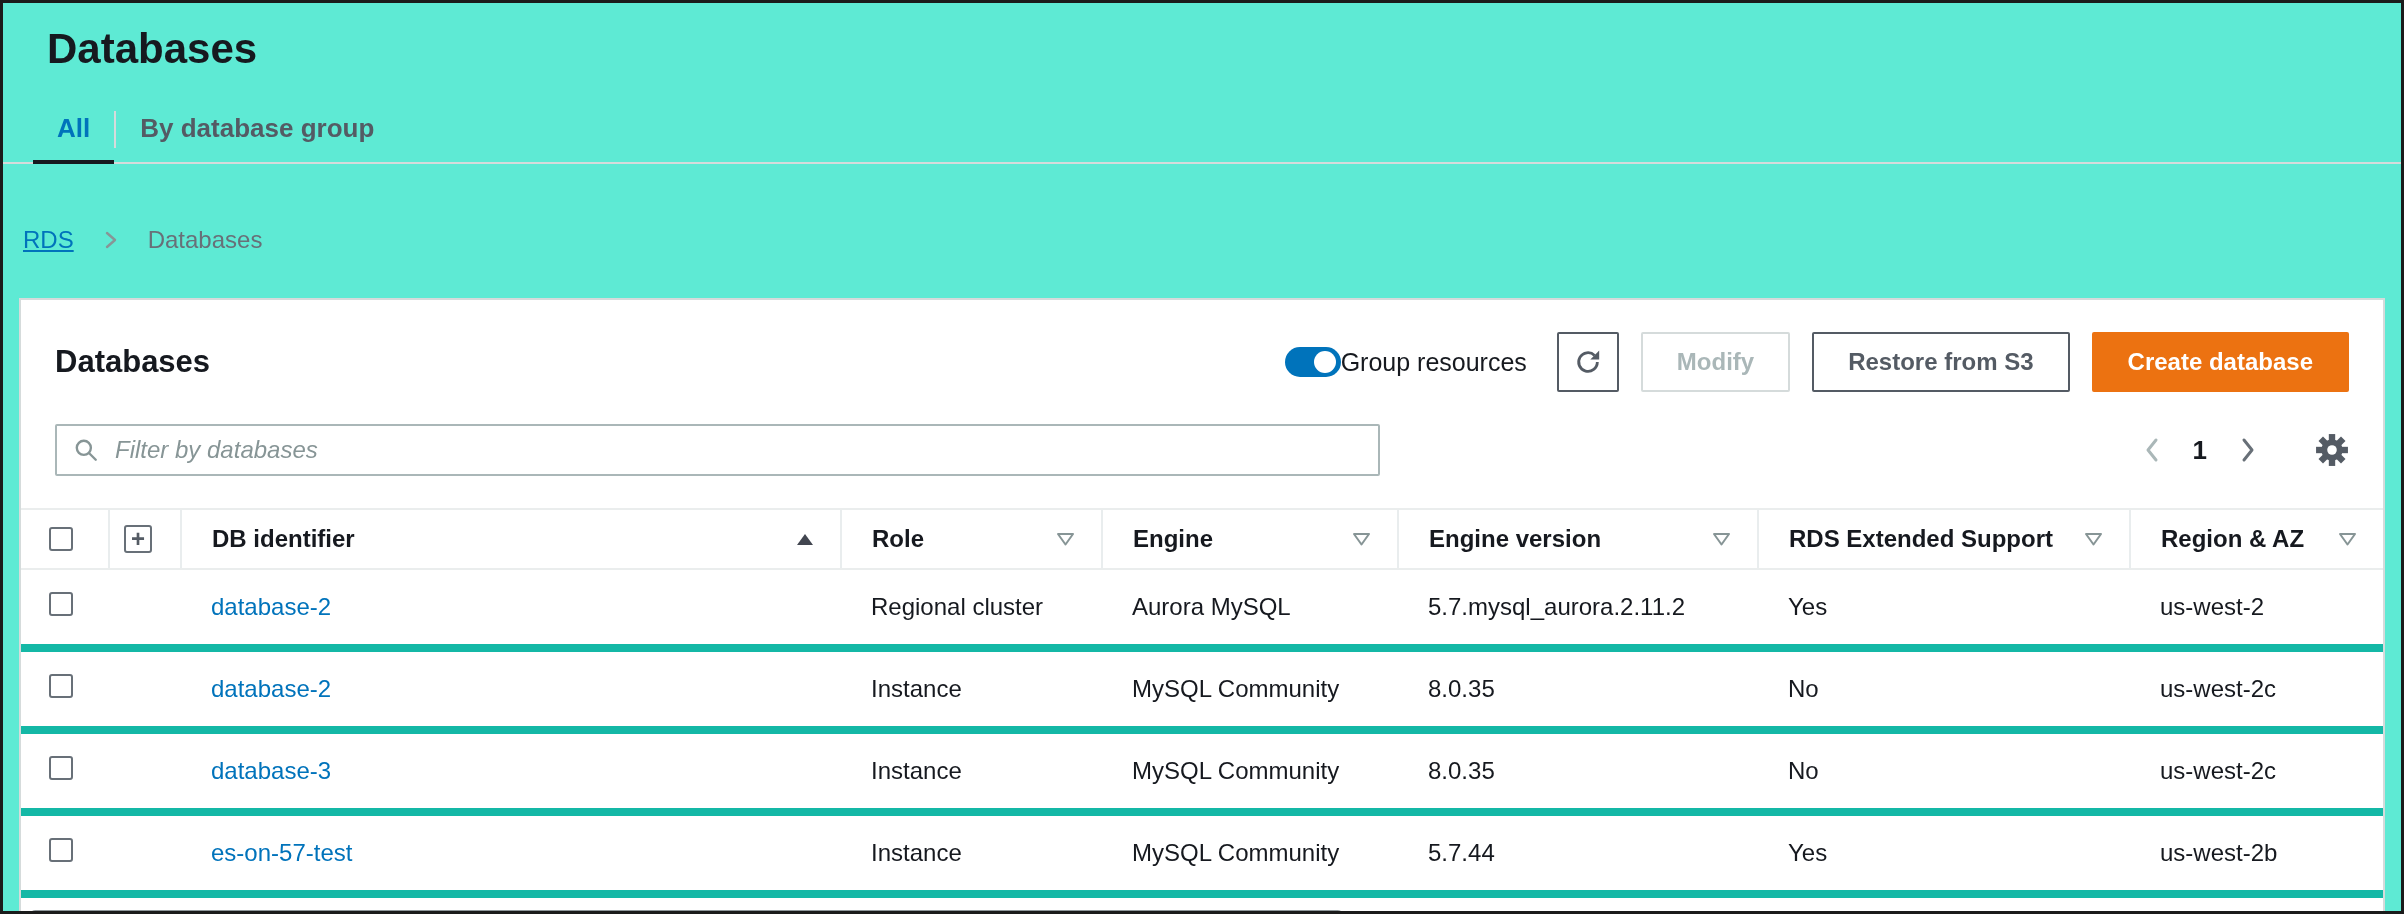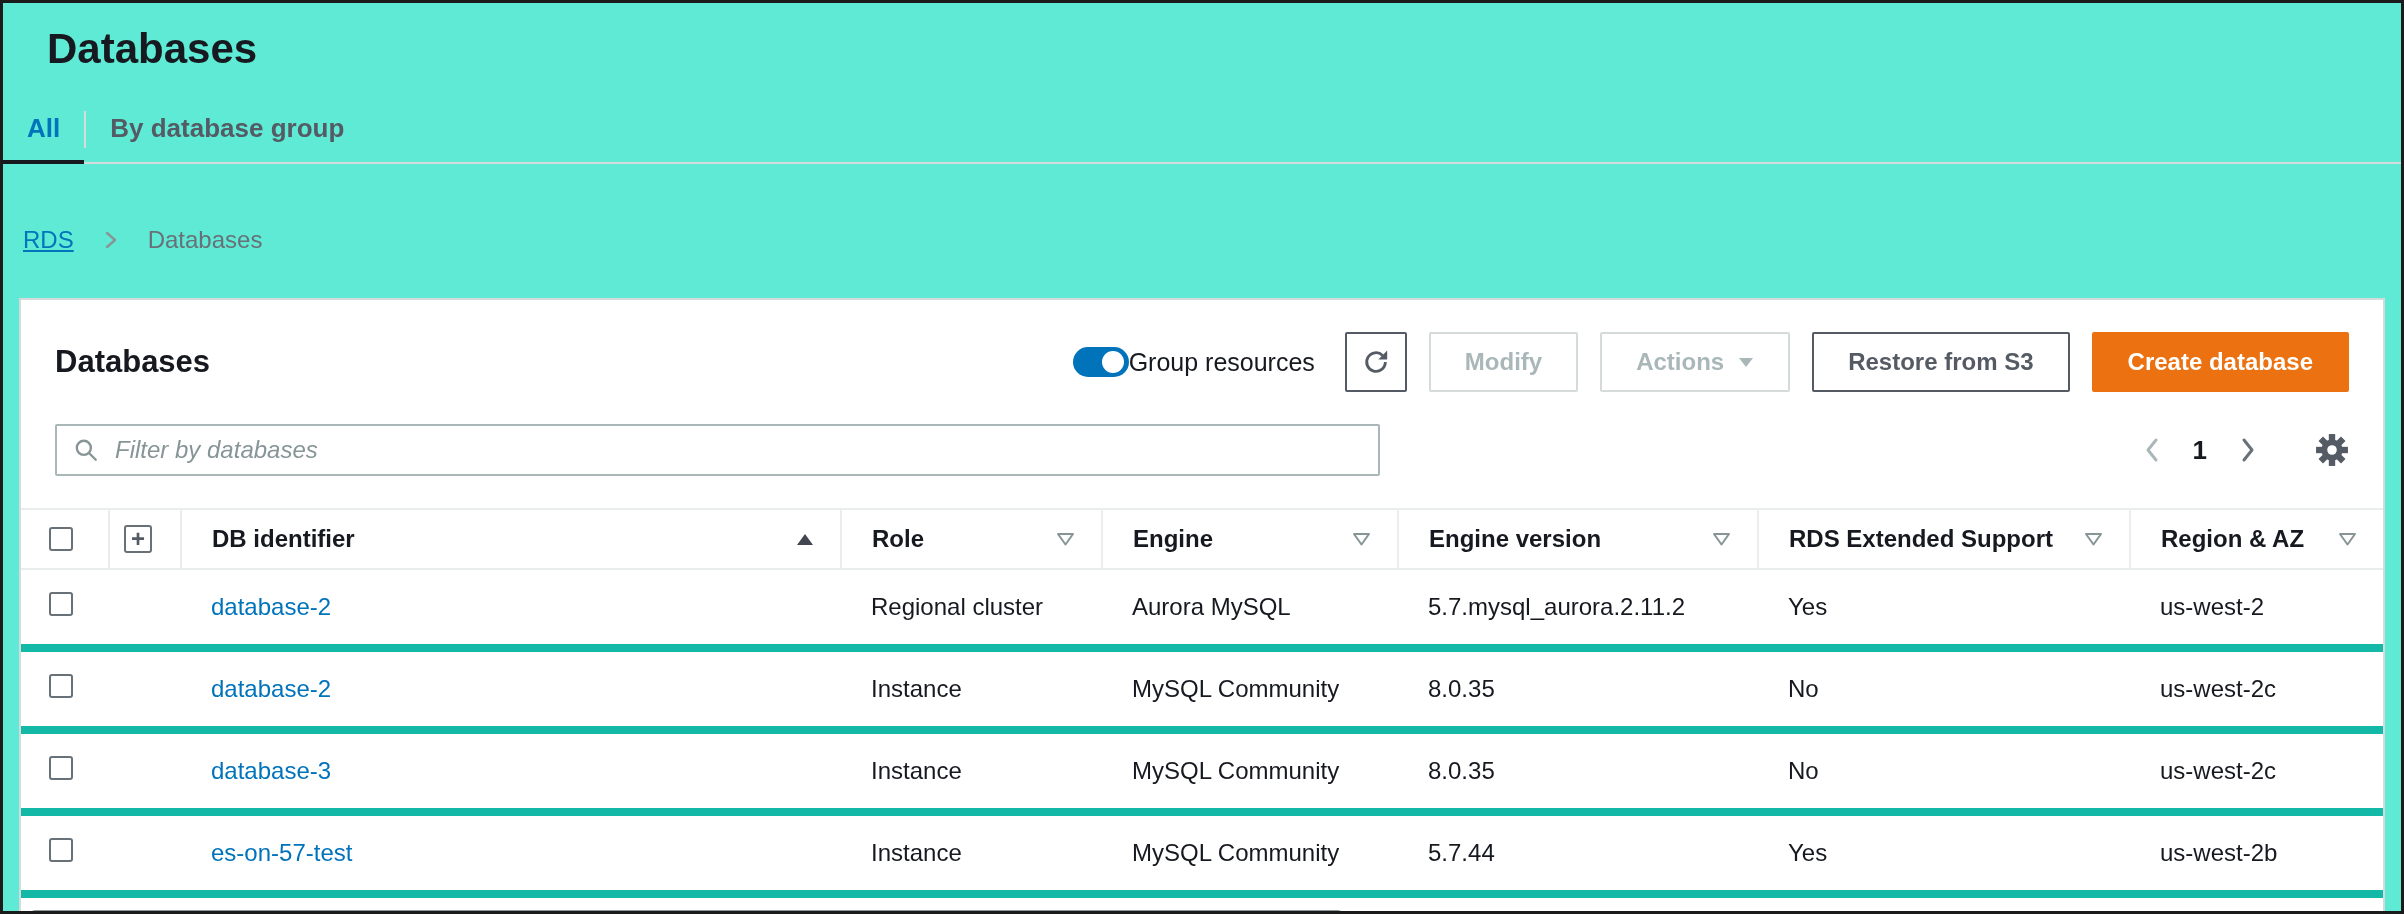--- a/index.html
+++ b/index.html
@@ -12,21 +12,21 @@
     width: 2404px; height: 914px;
     box-sizing: border-box;
     border: 3px solid #1b1b1b;
     background: #5eead4;
     overflow: hidden;
     position: relative;
   }
   .page-title { font-size: 42px; font-weight: 700; margin: 22px 0 0 44px; }
 
   
-  .tabs { display: flex; align-items: stretch; margin-top: 30px; border-bottom: 2px solid #d5dbdb; }
+  .tabs { display: flex; align-items: stretch; margin-top: 30px; padding-left: 30px; border-bottom: 2px solid #d5dbdb; }
   .tab { position: relative; font-size: 26px; font-weight: 700; color: #545b64; padding: 10px 24px 18px; cursor: pointer; white-space: nowrap; }
   .tab.active { color: #0073bb; }
   .tab.active::after { content: ""; position: absolute; left: 0; right: 0; bottom: -2px; height: 4px; background: #16191f; }
   .tab-sep { width: 2px; background: #d5dbdb; margin: 8px 0 14px; }
 
   
   .breadcrumb { display: flex; align-items: center; gap: 30px; padding: 62px 0 0 20px; font-size: 24px; }
   .breadcrumb a { color: #0073bb; text-decoration: underline; cursor: pointer; }
   .breadcrumb .current { color: #687078; }
 
@@ -124,28 +124,20 @@
         </div>
         <button class="btn icon-only">
           <span class="icon">
             <svg width="28" height="28" viewBox="0 0 24 24">
                 <path d="M20 12a8 8 0 1 1-2.35-5.65" fill="none" stroke="#545b64" stroke-width="2.4"></path>
                 <polygon points="21.6,2.2 21.6,9.8 14,9.8" fill="#545b64"></polygon>
               </svg>
           </span>
         </button>
         <button class="btn disabled">Modify</button>
-        <button class="btn disabled">
-          <span>Actions</span>
-          <span class="icon">
-            <svg width="16" height="11" viewBox="0 0 16 11">
-                <polygon points="1,1 15,1 8,10" fill="#aab7b8"></polygon>
-              </svg>
-          </span>
-        </button>
         <button class="btn">Restore from S3</button>
         <button class="btn primary">Create database</button>
       </div>
     </div>
 
     <div class="filter-row">
       <div class="search-box">
         <span class="icon">
           <svg width="26" height="26" viewBox="0 0 24 24">
               <circle cx="10" cy="10" r="6.5" fill="none" stroke="#879596" stroke-width="2.2"></circle>

